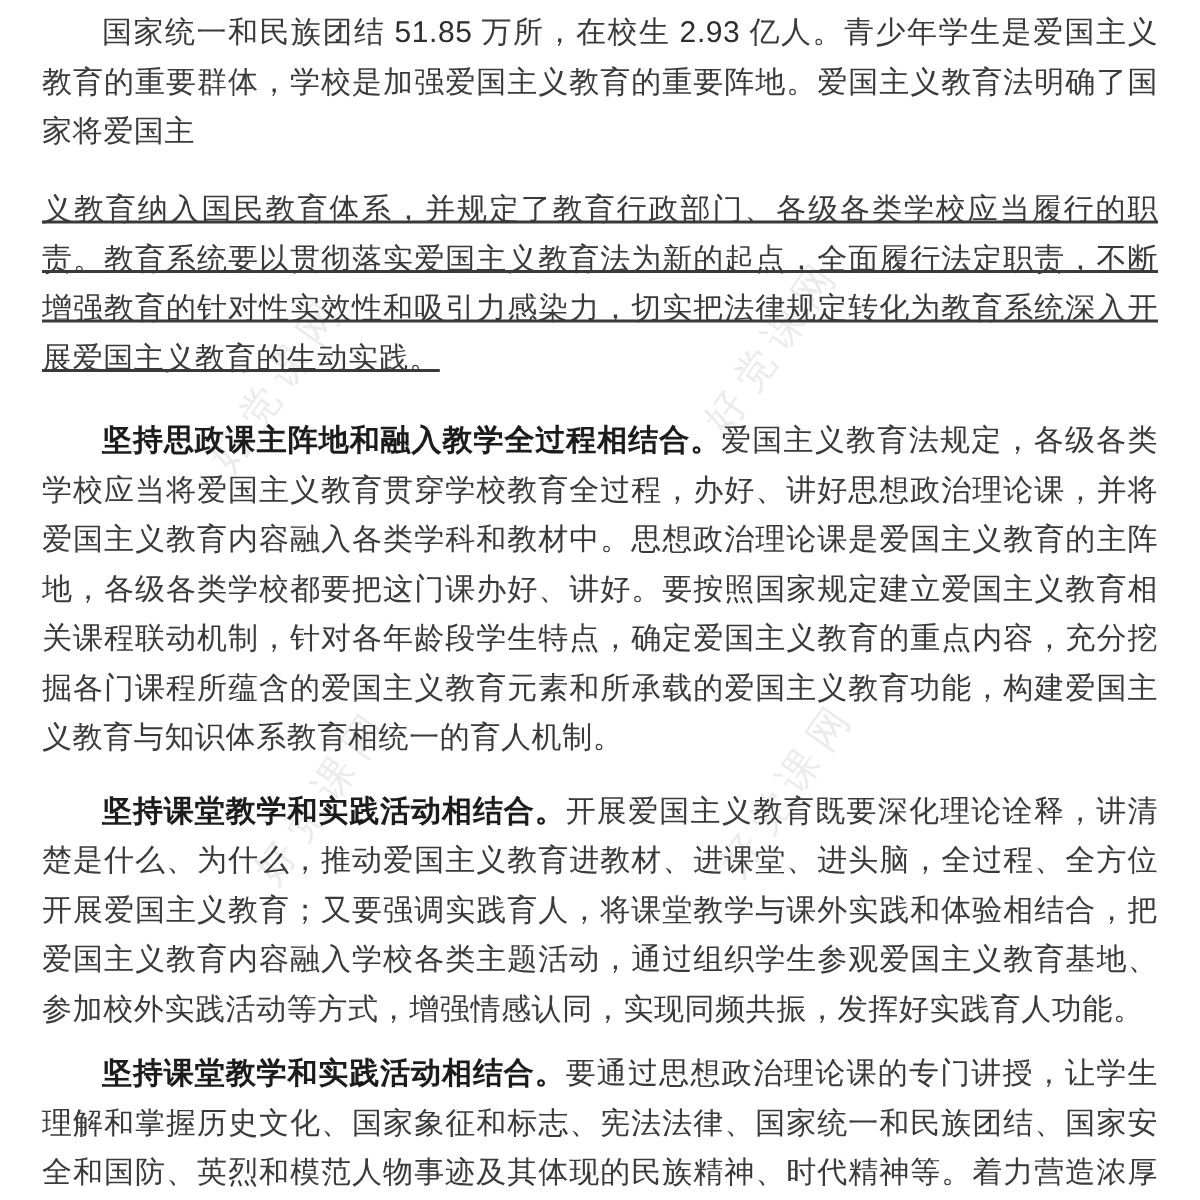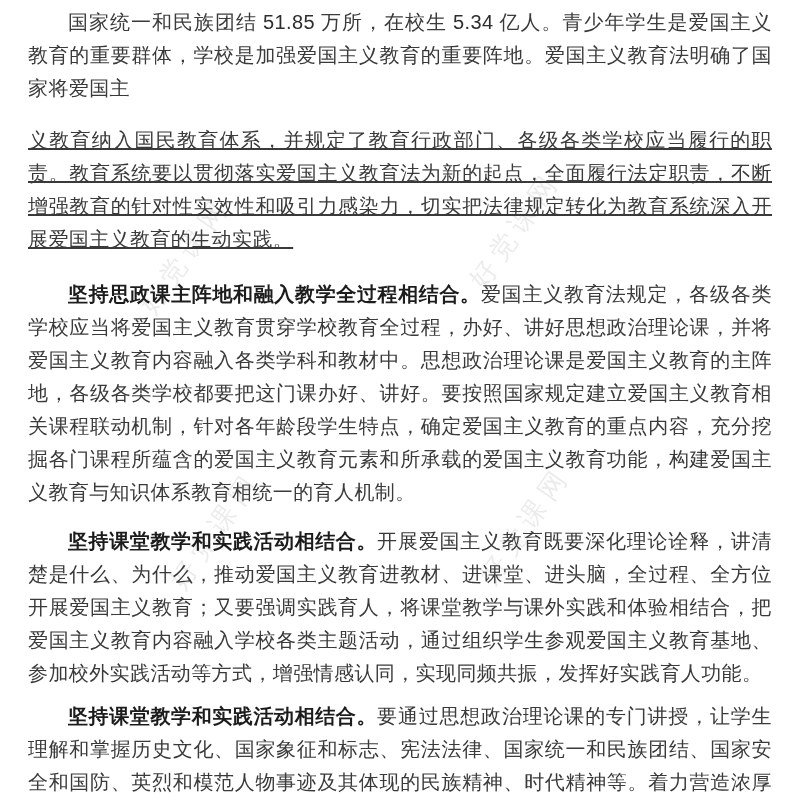--- a/index.html
+++ b/index.html
@@ -68,19 +68,19 @@
 <body>
 
 <div class="page">
   <div class="watermark-layer">
       <div class="wm" style="color: rgba(0, 0, 0, 0.08); left: 185px; top: 255px;">好党课网</div>
       <div class="wm" style="color: rgba(0, 0, 0, 0.08); left: 515px; top: 230px;">好党课网</div>
       <div class="wm" style="color: rgba(0, 0, 0, 0.08); left: 215px; top: 530px;">好党课网</div>
       <div class="wm" style="color: rgba(0, 0, 0, 0.08); left: 525px; top: 525px;">好党课网</div>
     </div>
   <div class="doc-body">
-      <p class="para indent" style="margin-top: 0px;"><span>国家统一和民族团结 </span><span class="figure">51.85</span><span> 万所，在校生 </span><span class="figure">5.34</span><span> 亿人。青少年学生是爱国主义教育的重要群体，学校是加强爱国主义教育的重要阵地。爱国主义教育法明确了国家将爱国主</span></p>
+      <p class="para indent" style="margin-top: 0px;"><span>国家统一和民族团结 </span><span class="figure">51.85</span><span> 万所，在校生 </span><span class="figure">2.93</span><span> 亿人。青少年学生是爱国主义教育的重要群体，学校是加强爱国主义教育的重要阵地。爱国主义教育法明确了国家将爱国主</span></p>
       <p class="para" style="margin-top: 19px; text-decoration: underline;"><span>义教育纳入国民教育体系，并规定了教育行政部门、各级各类学校应当履行的职责。教育系统要以贯彻落实爱国主义教育法为新的起点，全面履行法定职责，不断增强教育的针对性实效性和吸引力感染力，切实把法律规定转化为教育系统深入开展爱国主义教育的生动实践。</span></p>
       <p class="para indent" style="margin-top: 22px;"><span class="lead">坚持思政课主阵地和融入教学全过程相结合。</span><span>爱国主义教育法规定，各级各类学校应当将爱国主义教育贯穿学校教育全过程，办好、讲好思想政治理论课，并将爱国主义教育内容融入各类学科和教材中。思想政治理论课是爱国主义教育的主阵地，各级各类学校都要把这门课办好、讲好。要按照国家规定建立爱国主义教育相关课程联动机制，针对各年龄段学生特点，确定爱国主义教育的重点内容，充分挖掘各门课程所蕴含的爱国主义教育元素和所承载的爱国主义教育功能，构建爱国主义教育与知识体系教育相统一的育人机制。</span></p>
       <p class="para indent" style="margin-top: 16px;"><span class="lead">坚持课堂教学和实践活动相结合。</span><span>开展爱国主义教育既要深化理论诠释，讲清楚是什么、为什么，推动爱国主义教育进教材、进课堂、进头脑，全过程、全方位开展爱国主义教育；又要强调实践育人，将课堂教学与课外实践和体验相结合，把爱国主义教育内容融入学校各类主题活动，通过组织学生参观爱国主义教育基地、参加校外实践活动等方式，增强情感认同，实现同频共振，发挥好实践育人功能。</span></p>
       <p class="para indent" style="margin-top: 10px;"><span class="lead">坚持课堂教学和实践活动相结合。</span><span>要通过思想政治理论课的专门讲授，让学生理解和掌握历史文化、国家象征和标志、宪法法律、国家统一和民族团结、国家安全和国防、英烈和模范人物事迹及其体现的民族精神、时代精神等。着力营造浓厚的爱国主义教育校园氛围，挖掘校园文化中蕴含的爱国主义教育元素和承载的丰厚道德资源，为培育青少年学生的爱国主义情感创造良好的文化环境</span></p>
     </div>
 </div>
 
 </body></html>

